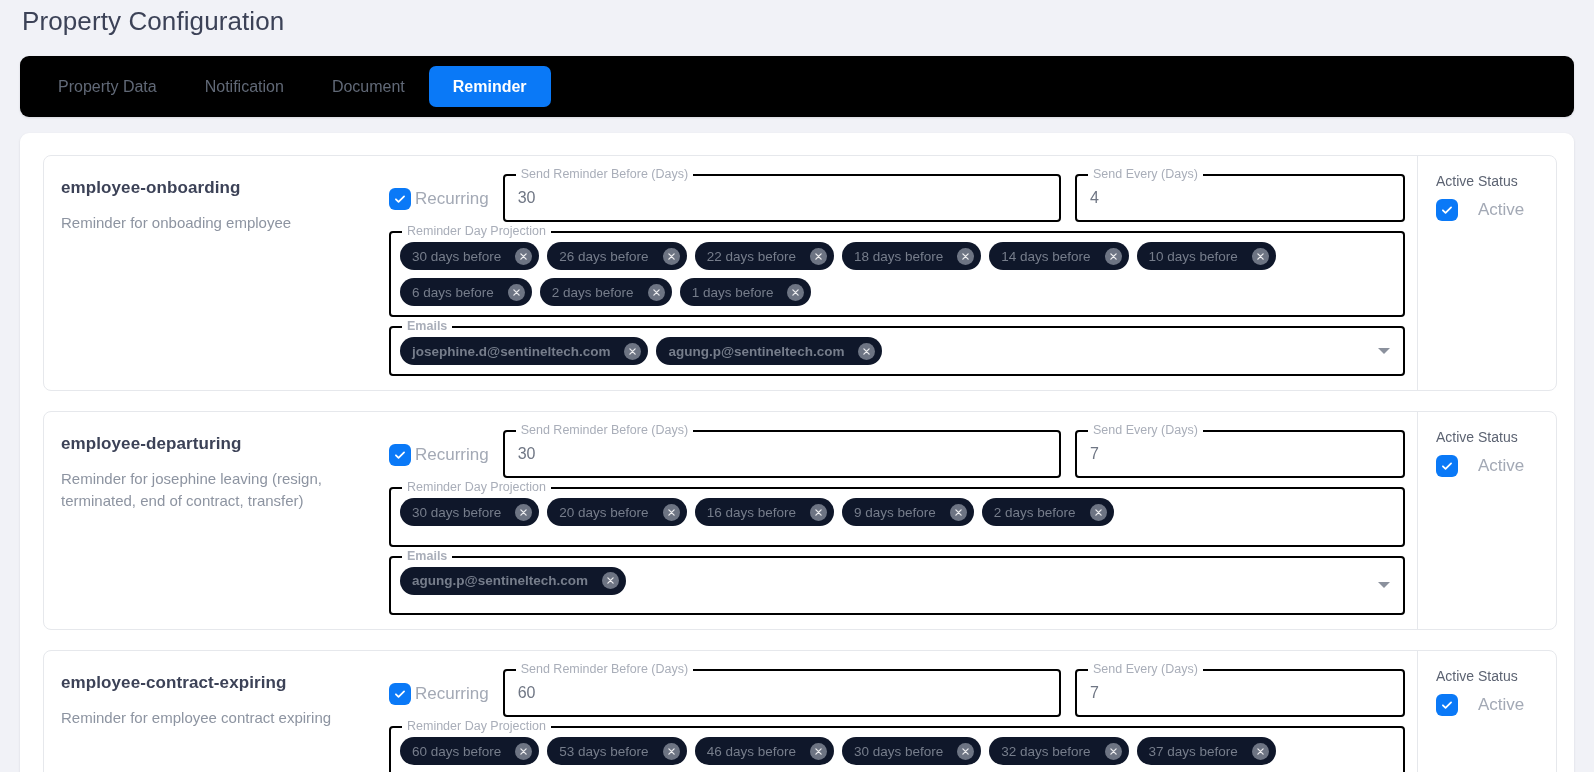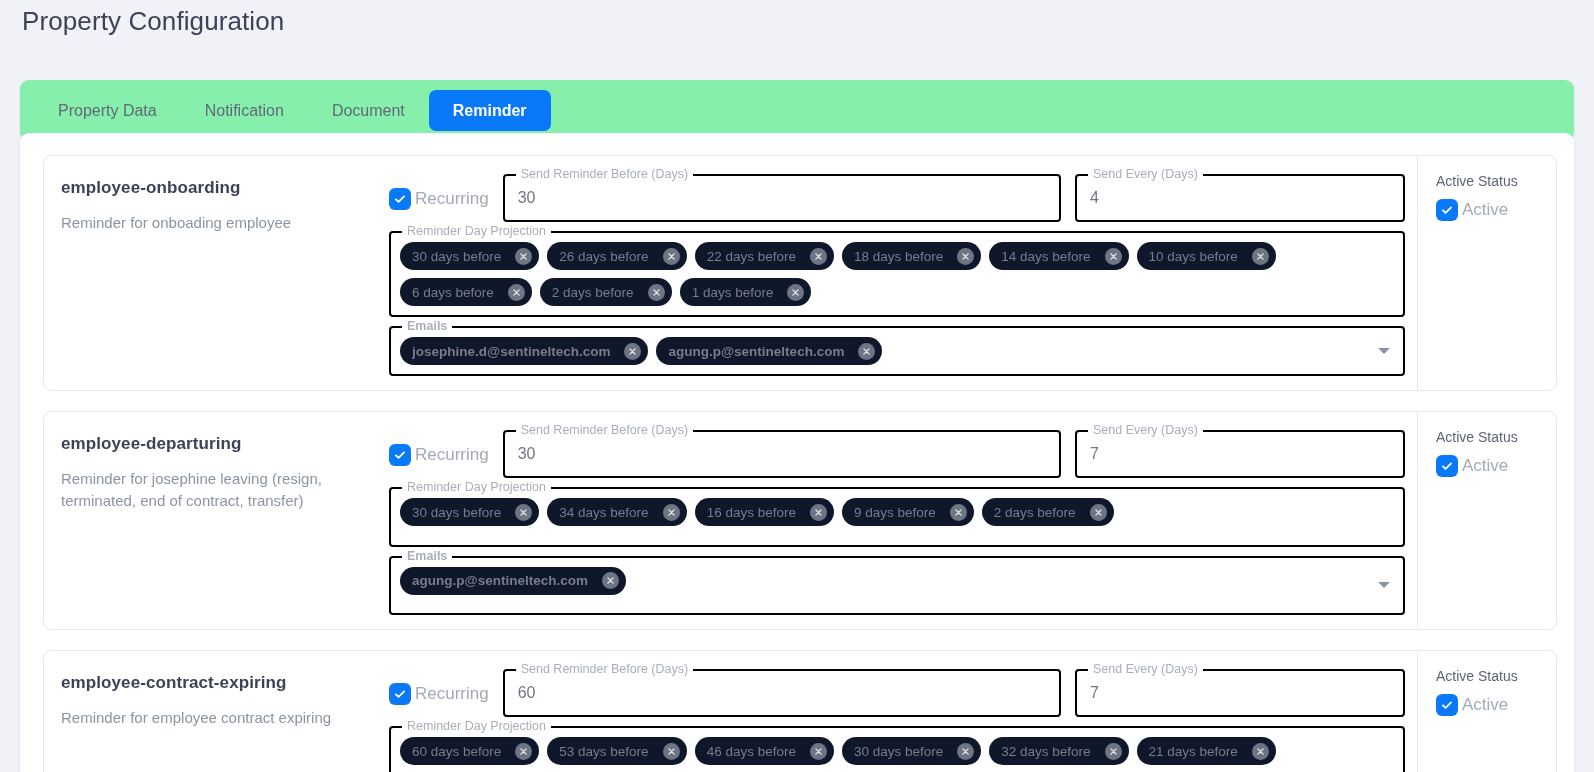--- a/index.html
+++ b/index.html
@@ -25,27 +25,26 @@
     letter-spacing: 0.1px;
   }
 
   
   .tabbar {
     position: absolute;
     left: 20px;
     top: 56px;
     width: 1554px;
     height: 61px;
-    background: #86efac;
+    background: #000000;
     border-radius: 9px;
     box-shadow: 0 1px 3px rgba(16,24,40,0.08), 0 1px 2px rgba(16,24,40,0.04);
     display: flex;
     align-items: center;
     padding-left: 14px;
-    margin-top: 24px;
   }
   .tab {
     height: 41px;
     display: flex;
     align-items: center;
     padding: 0 24px;
     font-size: 16px;
     color: #616977;
     border-radius: 7px;
     cursor: pointer;
@@ -209,21 +208,21 @@
   .rcard-right {
     flex: 0 0 138px;
     padding: 17px 0 0 18px;
   }
   .status-title {
     font-size: 14px;
     color: #5c6372;
     margin-bottom: 10px;
     white-space: nowrap;
   }
-  .status-row { display: flex; align-items: center; gap: 4px; }
+  .status-row { display: flex; align-items: center; gap: 20px; }
   .status-label { font-size: 17px; color: #a3a9b5; }
 </style>
 </head>
 <body>
 
 <div class="page">
 
   <h1 class="page-title">Property Configuration</h1>
 
   <div class="tabbar" id="tabbar">
@@ -399,21 +398,21 @@
             <div class="chips">
               <span class="chip">
                 <span>30 days before</span>
                 <span class="chip-x">
                   <svg width="9" height="9" viewBox="0 0 24 24" fill="none" aria-hidden="true">
                     <path d="M5 5l14 14M19 5L5 19" stroke="#ededef" stroke-width="3.4" stroke-linecap="round"></path>
                   </svg>
                 </span>
               </span>
               <span class="chip">
-                <span>34 days before</span>
+                <span>20 days before</span>
                 <span class="chip-x">
                   <svg width="9" height="9" viewBox="0 0 24 24" fill="none" aria-hidden="true">
                     <path d="M5 5l14 14M19 5L5 19" stroke="#ededef" stroke-width="3.4" stroke-linecap="round"></path>
                   </svg>
                 </span>
               </span>
               <span class="chip">
                 <span>16 days before</span>
                 <span class="chip-x">
                   <svg width="9" height="9" viewBox="0 0 24 24" fill="none" aria-hidden="true">
@@ -527,21 +526,21 @@
               </span>
               <span class="chip">
                 <span>32 days before</span>
                 <span class="chip-x">
                   <svg width="9" height="9" viewBox="0 0 24 24" fill="none" aria-hidden="true">
                     <path d="M5 5l14 14M19 5L5 19" stroke="#ededef" stroke-width="3.4" stroke-linecap="round"></path>
                   </svg>
                 </span>
               </span>
               <span class="chip">
-                <span>21 days before</span>
+                <span>37 days before</span>
                 <span class="chip-x">
                   <svg width="9" height="9" viewBox="0 0 24 24" fill="none" aria-hidden="true">
                     <path d="M5 5l14 14M19 5L5 19" stroke="#ededef" stroke-width="3.4" stroke-linecap="round"></path>
                   </svg>
                 </span>
               </span>
               <span class="chip">
                 <span>18 days before</span>
                 <span class="chip-x">
                   <svg width="9" height="9" viewBox="0 0 24 24" fill="none" aria-hidden="true">

